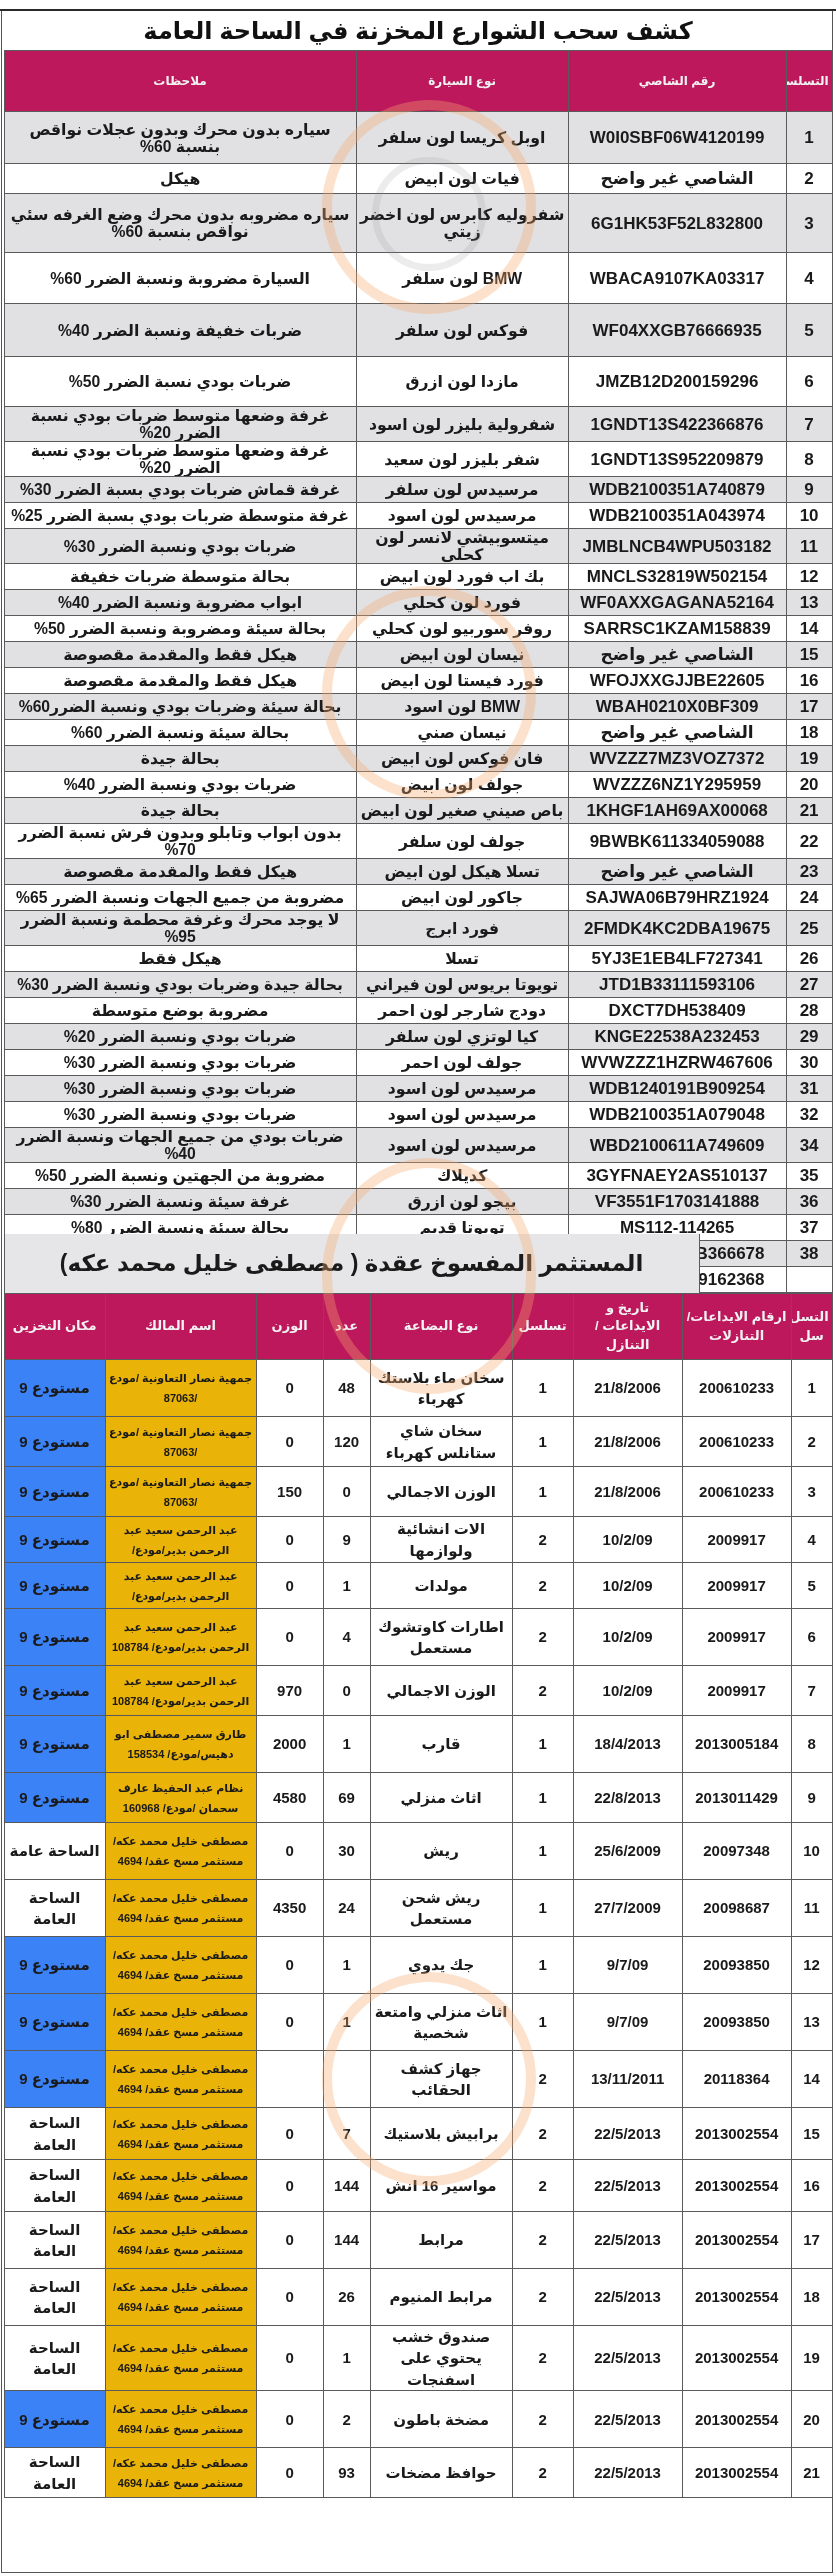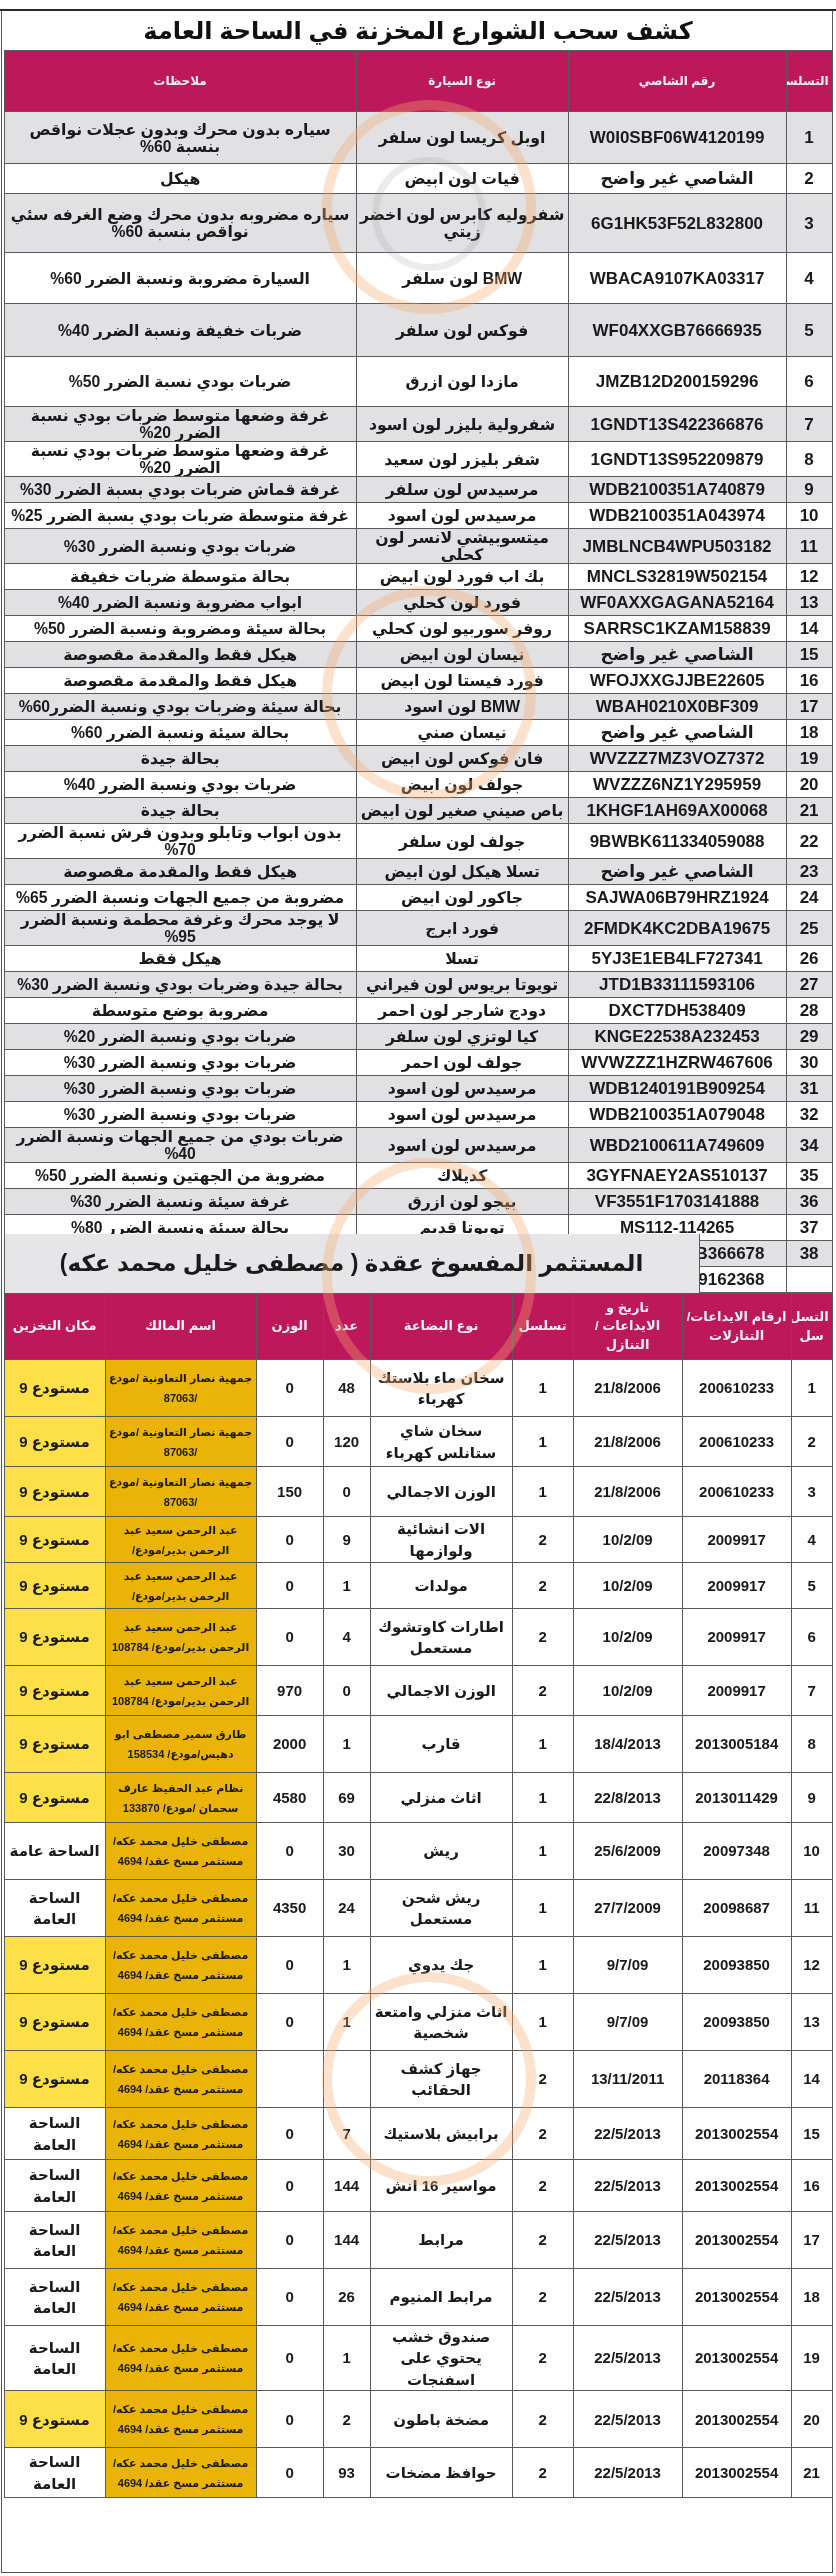--- a/index.html
+++ b/index.html
@@ -20,21 +20,21 @@
   #t1 td.num { font-size: 17px; }
   tr.g td { background: #e1e1e3; }
   tr.w td { background: #ffffff; }
   .section2 { position: absolute; left: 3.6px; top: 1234px; width: 696px; height: 59px; background: #e6e6e8;
               border-left: 1.4px solid #5a5a5a; border-right: 1.4px solid #5a5a5a; box-sizing: border-box;
               text-align: center; line-height: 59px; font-size: 23px; font-weight: bold; direction: rtl; }
   #t2 { left: 3.6px; top: 1293px; width: 829px; }
   #t2 th { font-size: 13px; line-height: 18.6px; }
   #t2 td { font-size: 15px; line-height: 21.4px; background: #ffffff; }
   #t2 td.owner { background: #eab308; font-size: 11px; line-height: 20px; }
-  #t2 td.loc-g { background: #fde047; }
+  #t2 td.loc-g { background: #3b82f6; }
   #t2 td.loc-w { background: #ffffff; }
   .wm { position: absolute; pointer-events: none; }
   .wm-ring { border-radius: 50%; border: 10px solid rgba(245,170,110,0.35); box-sizing: border-box; }
   .wm-inner { border-radius: 50%; border: 7.1px solid rgba(150,150,150,0.18); box-sizing: border-box; }
 </style>
 </head>
 <body>
 
 <div class="topline"></div>
 <div class="frame"></div>
@@ -411,21 +411,21 @@
         <td class="loc-g">مستودع 9</td>
       </tr>
       <tr style="height: 50px;">
         <td>9</td>
         <td>2013011429</td>
         <td>22/8/2013</td>
         <td>1</td>
         <td>اثاث منزلي</td>
         <td>69</td>
         <td>4580</td>
-        <td class="owner">نظام عبد الحفيظ عارف سحمان /مودع/ 133870</td>
+        <td class="owner">نظام عبد الحفيظ عارف سحمان /مودع/ 160968</td>
         <td class="loc-g">مستودع 9</td>
       </tr>
       <tr style="height: 57px;">
         <td>10</td>
         <td>20097348</td>
         <td>25/6/2009</td>
         <td>1</td>
         <td>ريش</td>
         <td>30</td>
         <td>0</td>

